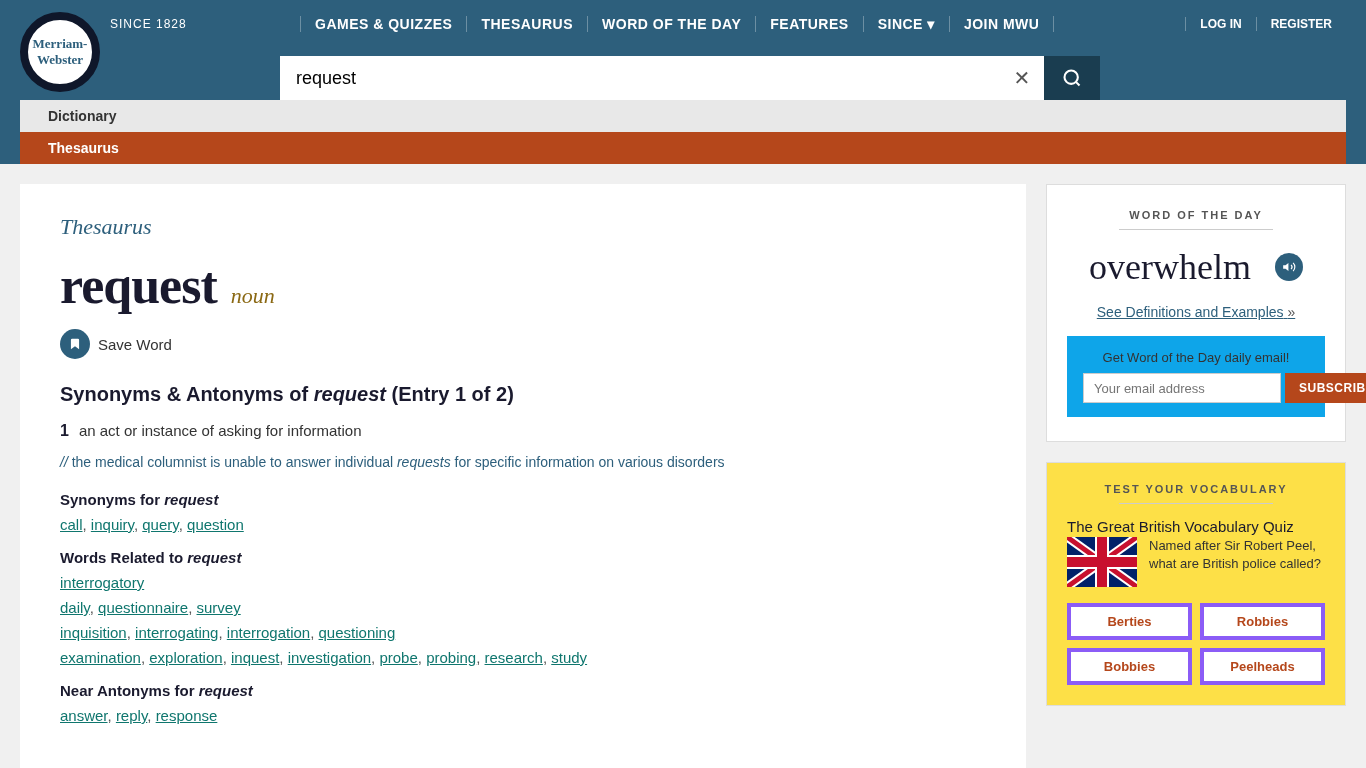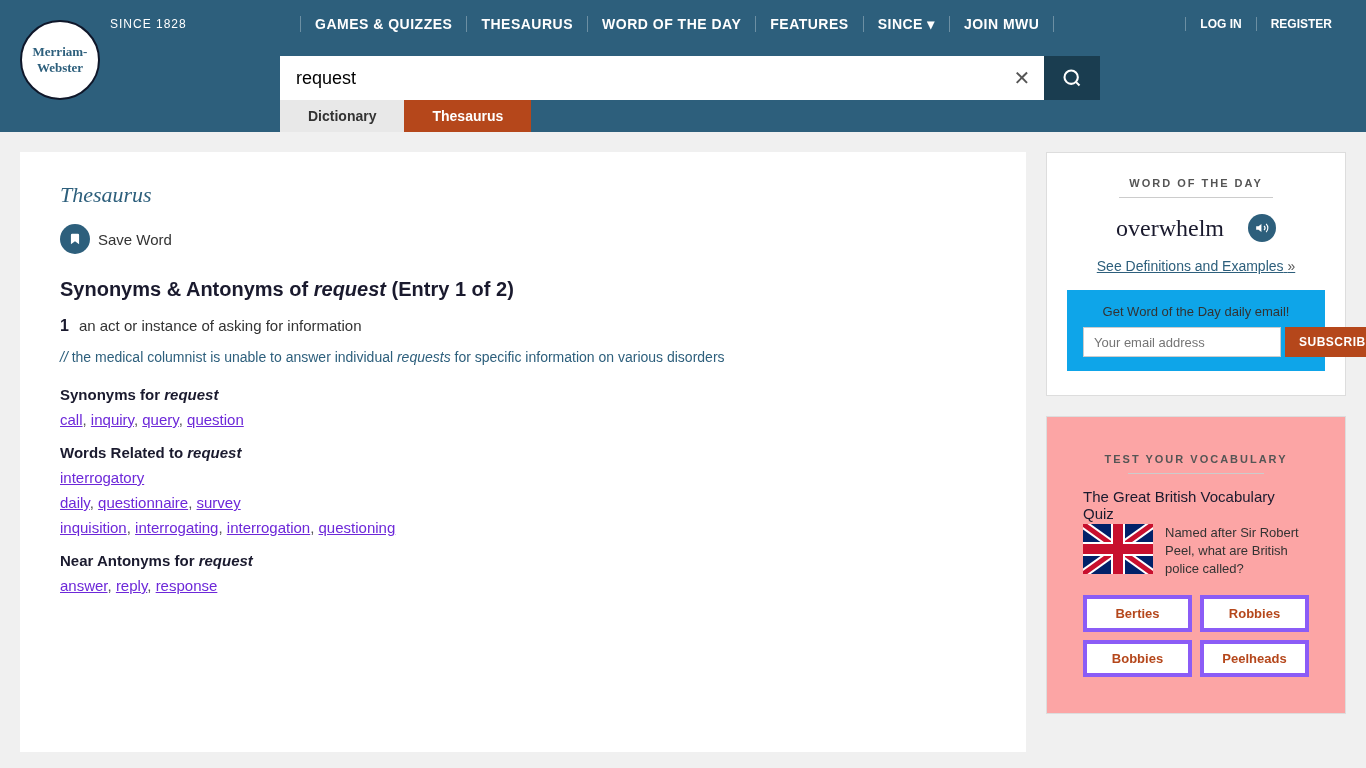--- a/index.html
+++ b/index.html
@@ -18,26 +18,26 @@
       display: flex;
       align-items: center;
       gap: 10px;
       min-width: 260px;
     }
     .logo-circle {
       width: 80px;
       height: 80px;
       border-radius: 50%;
       background: white;
-      border: 2px solid #0f172a;
+      border: 8px solid #0f172a;
       display: flex;
       align-items: center;
       justify-content: center;
       position: relative;
-      top: 36px;
+      top: 28px;
       z-index: 10;
       flex-shrink: 0;
     }
     .logo-inner {
       text-align: center;
       color: #2d5f7c;
       font-weight: bold;
       font-size: 10px;
       line-height: 1.2;
     }
@@ -127,22 +127,22 @@
       cursor: pointer;
       color: white;
       font-size: 20px;
     }
 
     .header-tabs {
       background: #2d5f7c;
       padding: 0 20px;
     }
     .tabs-inner {
-      margin-left: 260px;
-      display: flex;
+      display: flex;
+      flex-direction: column;
     }
     .tab {
       padding: 8px 28px;
       font-family: Arial, sans-serif;
       font-size: 14px;
       font-weight: bold;
       cursor: pointer;
       text-decoration: none;
     }
     .tab-dict {
@@ -264,21 +264,21 @@
       margin-top: 16px;
     }
     .section-label em { font-style: italic; }
 
     .word-list {
       font-family: Arial, sans-serif;
       font-size: 15px;
       margin-bottom: 8px;
     }
     .word-list a {
-      color: #6d28d9;
+      color: #0f766e;
       text-decoration: underline;
       cursor: pointer;
     }
     .word-list span { color: #555; }
 
     
     .sidebar {
       width: 300px;
       margin-left: 20px;
       flex-shrink: 0;
@@ -301,21 +301,21 @@
       margin-bottom: 8px;
     }
     .wotd-divider {
       border: none;
       border-top: 1px solid #ccc;
       margin: 8px auto 16px;
       width: 60%;
     }
     .wotd-word {
       font-family: Georgia, serif;
-      font-size: 24px;
+      font-size: 36px;
       color: #1a1a2e;
       margin-bottom: 16px;
       display: flex;
       align-items: center;
       justify-content: center;
       gap: 24px;
     }
     .sound-icon {
       width: 28px;
       height: 28px;
@@ -369,23 +369,23 @@
       border: none;
       padding: 8px 14px;
       font-size: 12px;
       font-weight: bold;
       font-family: Arial, sans-serif;
       cursor: pointer;
       letter-spacing: 0.5px;
     }
 
     .vocab-card {
-      background: #fca5a5;
+      background: #fde047;
       border: 1px solid #ddd;
-      padding: 36px;
+      padding: 20px;
     }
     .vocab-label {
       font-family: Arial, sans-serif;
       font-size: 11px;
       font-weight: bold;
       letter-spacing: 2px;
       color: #555;
       text-transform: uppercase;
       text-align: center;
       margin-bottom: 8px;
@@ -493,20 +493,24 @@
   </div>
 </div>
 
 <div class="main-container">
   <div class="content-area">
 
     <div class="thesaurus-label">
       <em>Thesaurus</em>
     </div>
 
+    <div class="word-header">
+      <span class="word-title">request</span>
+      <span class="word-pos">noun</span>
+    </div>
 
     <div class="save-word">
       <div class="bookmark-icon">
         <svg width="14" height="14" viewBox="0 0 24 24" fill="white">
           <path d="M19 21l-7-5-7 5V5a2 2 0 0 1 2-2h10a2 2 0 0 1 2 2z"></path>
         </svg>
       </div>
       <span class="save-word-text">Save Word</span>
     </div>
 
@@ -539,20 +543,23 @@
     </div>
 
     <div class="word-list">
       <a>interrogatory</a>
     </div>
     <div class="word-list">
       <a>daily</a><span>, </span><a>questionnaire</a><span>, </span><a>survey</a>
     </div>
     <div class="word-list">
       <a>inquisition</a><span>, </span><a>interrogating</a><span>, </span><a>interrogation</a><span>, </span><a>questioning</a>
+    </div>
+    <div class="word-list">
+      <a>examination</a><span>, </span><a>exploration</a><span>, </span><a>inquest</a><span>, </span><a>investigation</a><span>, </span><a>probe</a><span>, </span><a>probing</a><span>, </span><a>research</a><span>, </span><a>study</a>
     </div>
 
     <div class="section-label">
       <span>Near Antonyms for</span>
       <em>request</em>
     </div>
     <div class="word-list">
       <a>answer</a><span>, </span><a>reply</a><span>, </span><a>response</a>
     </div>
 

